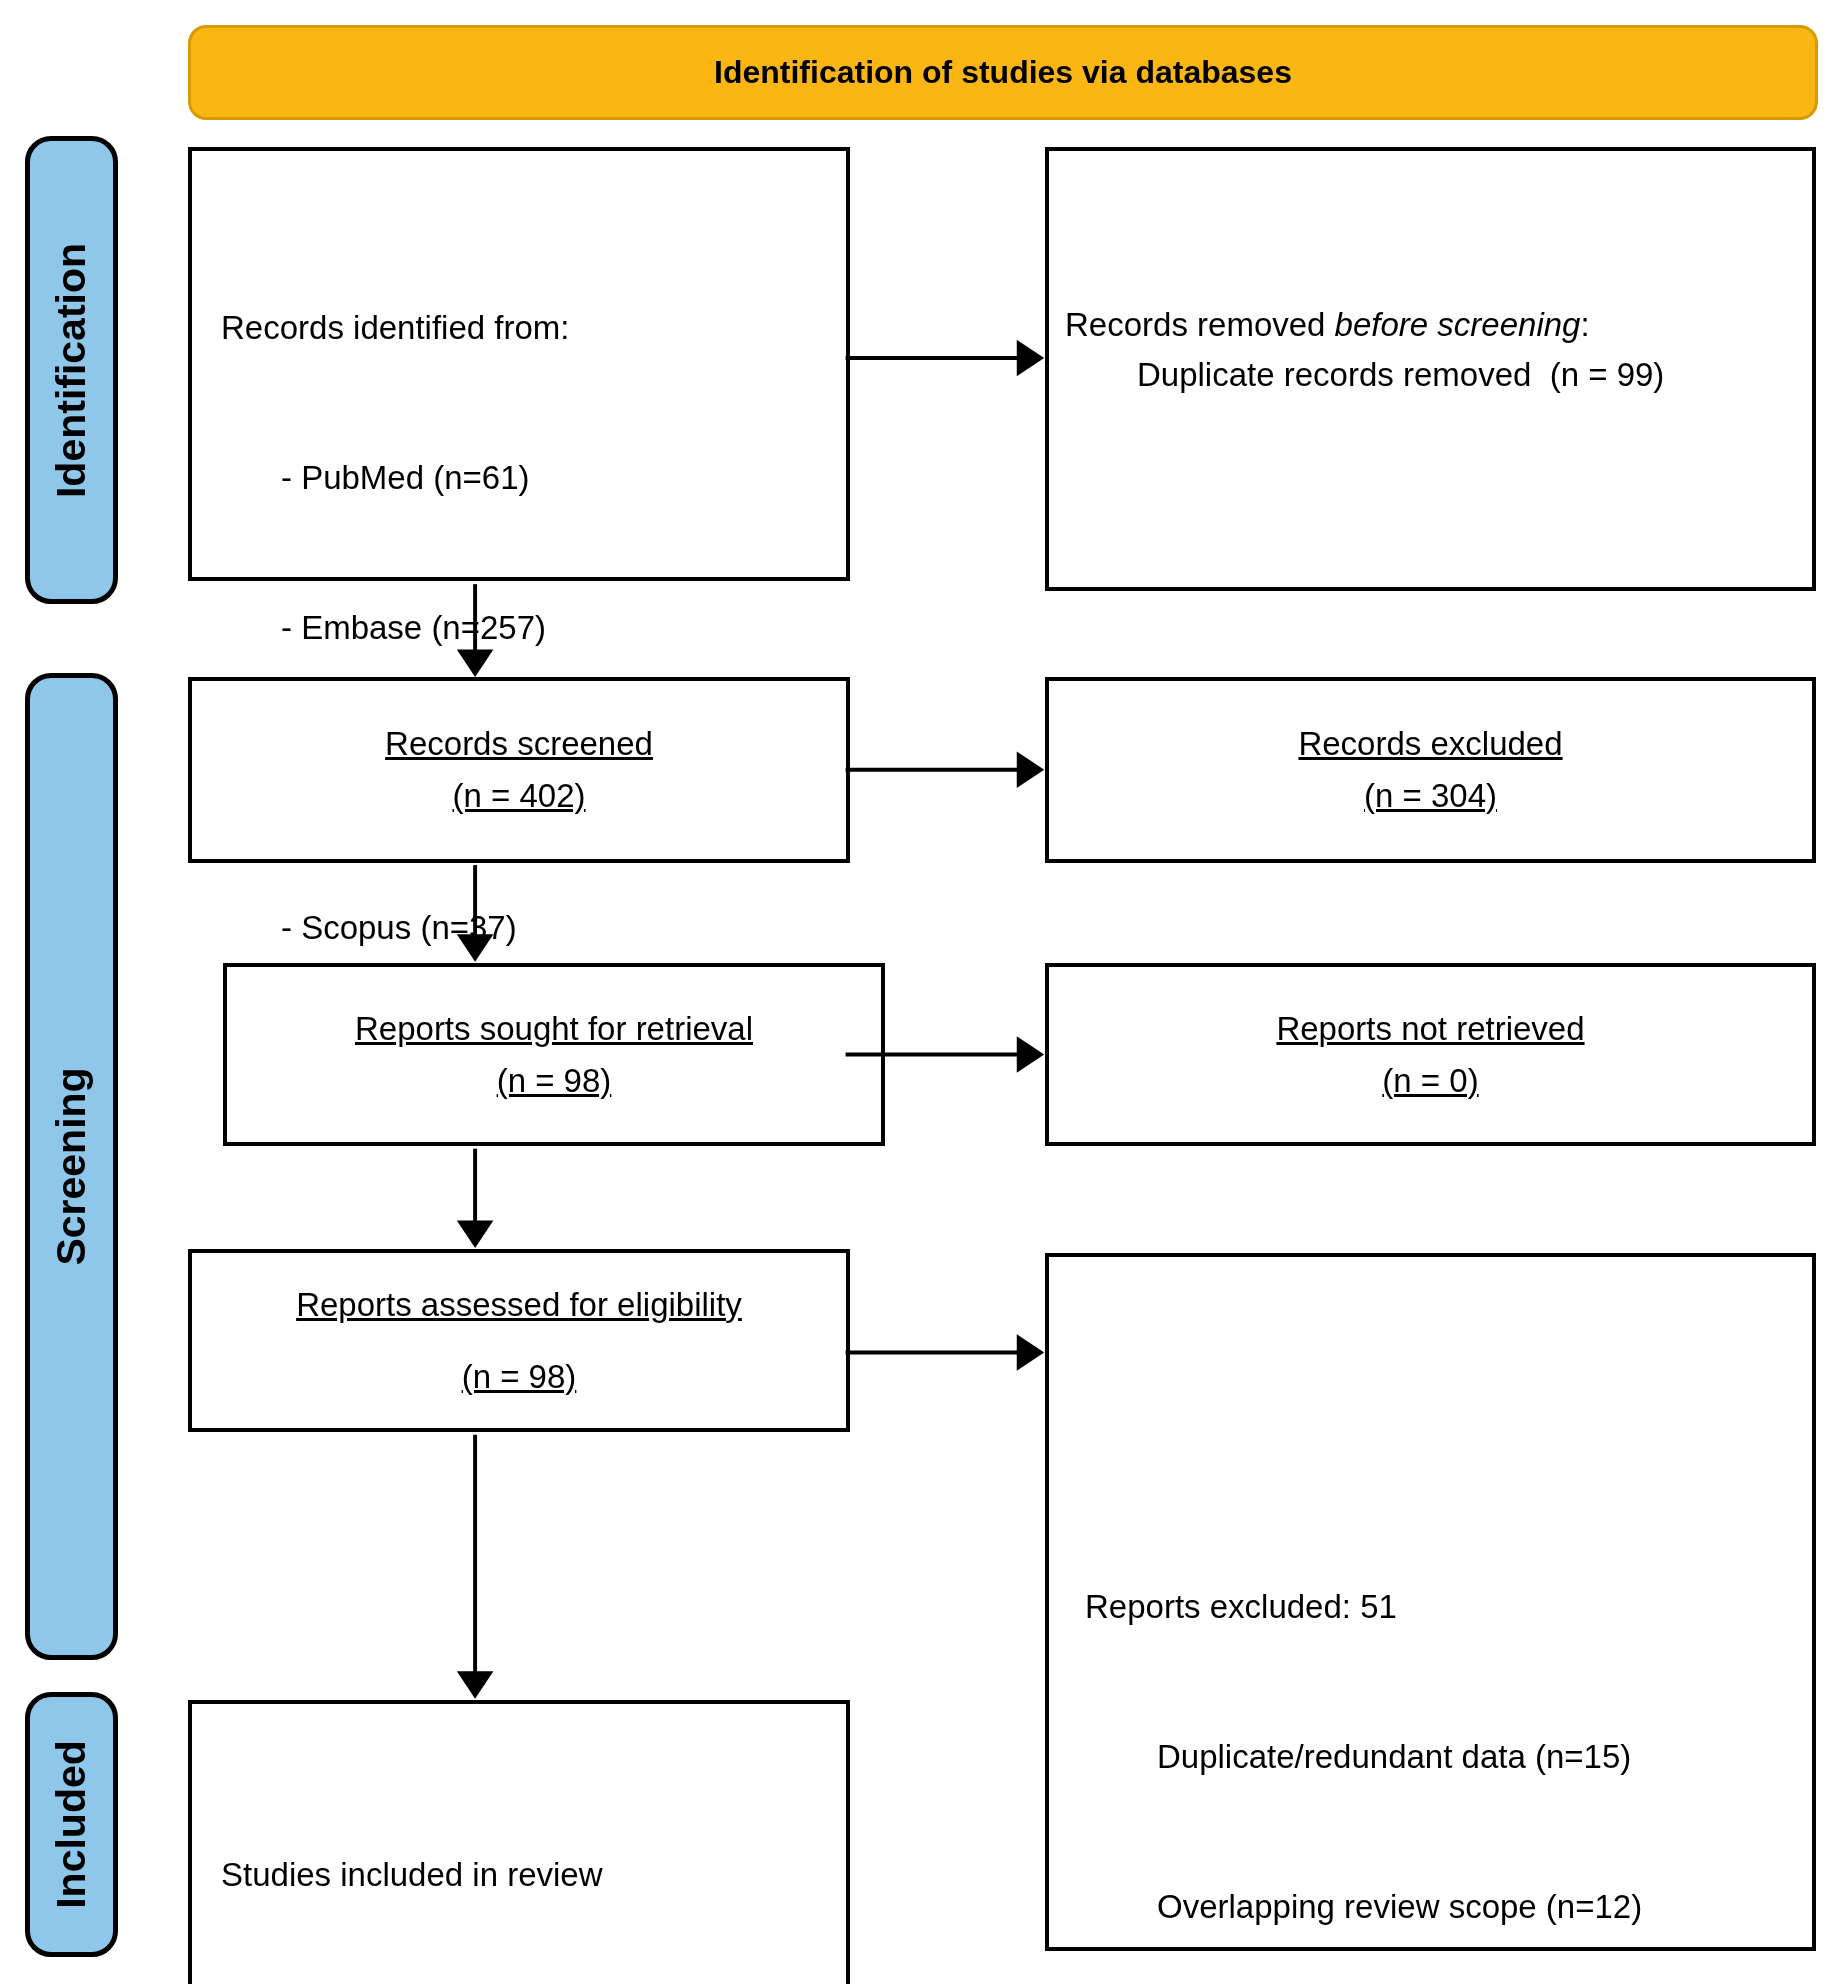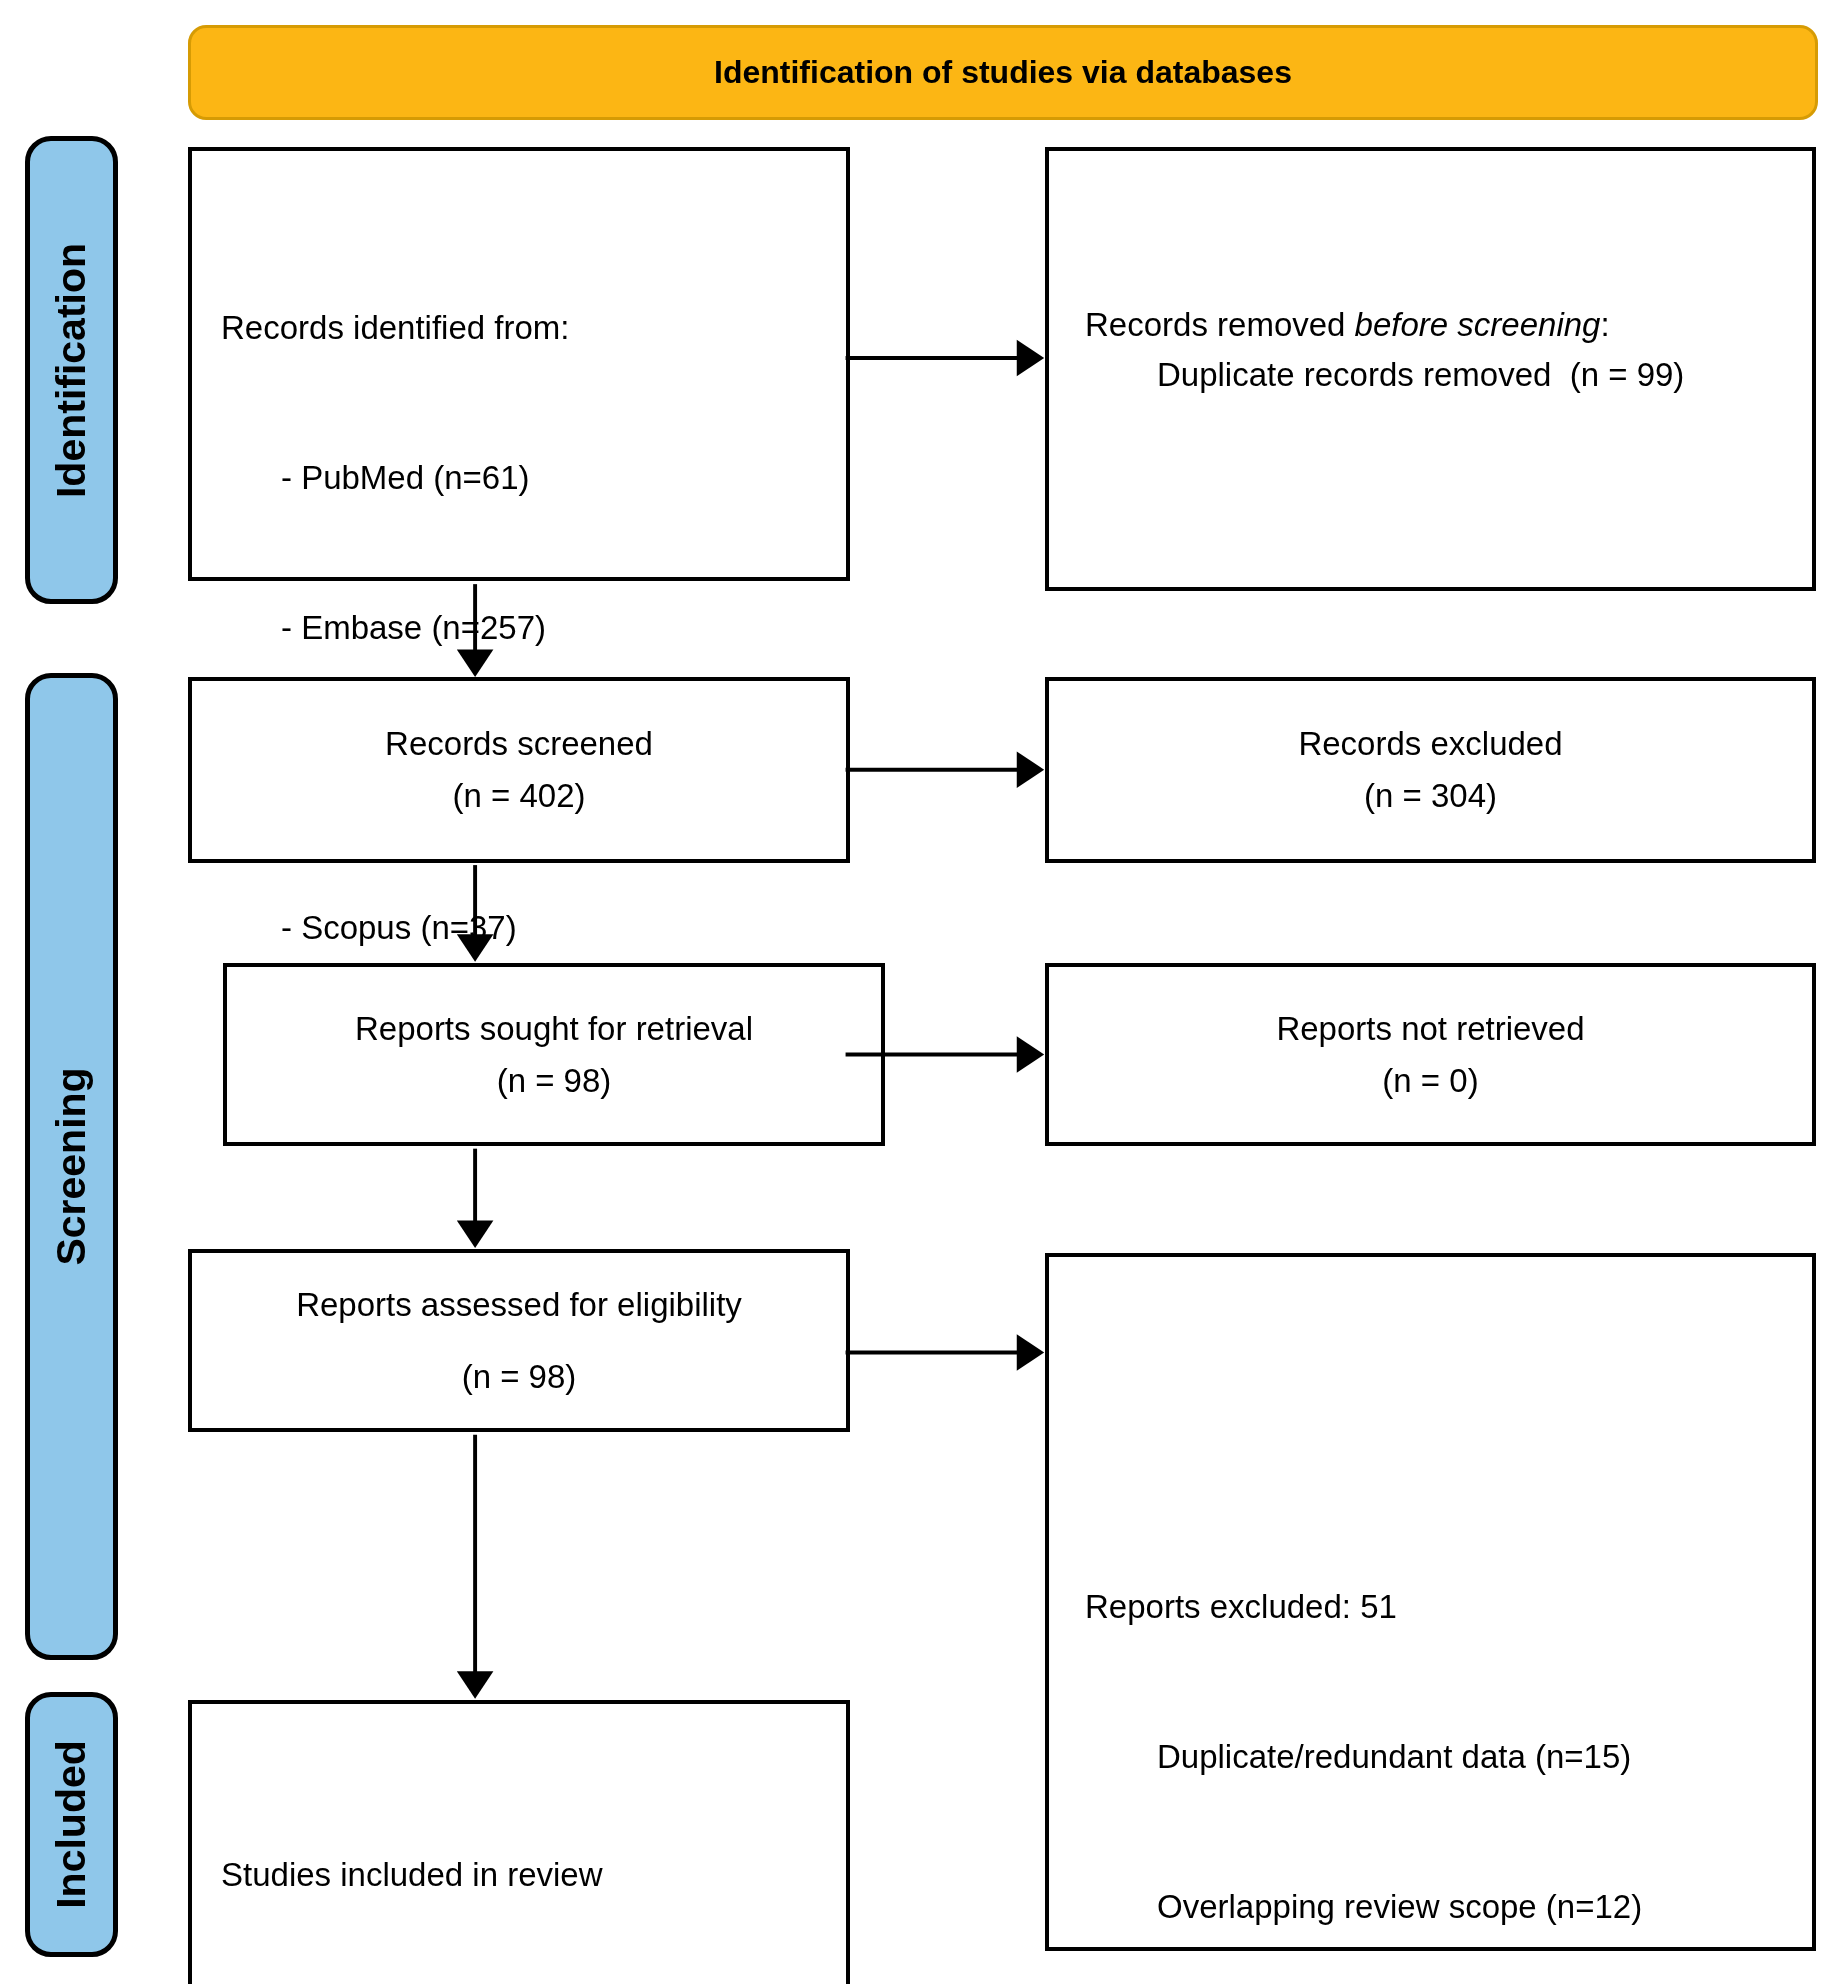--- a/index.html
+++ b/index.html
@@ -32,29 +32,29 @@
   #stage-identification { top:136px;  height:468px;  }
   #stage-screening      { top:673px; height:987px; }
   #stage-included       { top:1692px; height:265px;  }
   
   .box {
     position:absolute; background:#fff; border:4.6px solid #000;
     font-size:33px; line-height:50px; white-space:pre-wrap;
   }
   .box.centered {
     display:flex; flex-direction:column; align-items:center; justify-content:center;
-    text-align:left; line-height:52px;
+    text-align:left; line-height:52px;text-decoration:underline;
   }
   .col-left  { left:188px;  width:662px; }
   .col-right { left:1045px; width:771px; }
   #box-records-identified { top:147px;  height:434px; padding:52px 19.6px 0 29px; }
   #box-records-identified .indent1 { padding-left:60px; }
   #box-records-identified .indent2 { padding-left:188px; }
   #box-records-removed    { top:147px;  height:444px;
-    display:flex; flex-direction:column; justify-content:center; padding:0 13px 39px 36px; }
+    display:flex; flex-direction:column; justify-content:center; padding:0 13px 39px 16px; }
   #box-records-removed .indent1 { padding-left:72px; }
   #box-records-screened   { top:677px; height:186px; }
   #box-records-excluded   { top:677px; height:186px; }
   #box-reports-sought     { top:963px; height:183px;margin-left:35px; }
   #box-reports-not-retrieved { top:963px; height:183px; }
   #box-reports-assessed   { top:1249px; height:183px;gap:20px; }
   #box-reports-excluded   { top:1253px; height:698px; padding:225px 13px 0 36px; }
   #box-reports-excluded .indent1 { padding-left:72px; }
   #box-studies-included   { top:1700px; height:318px; padding:46px 13px 0 29px; }
   

